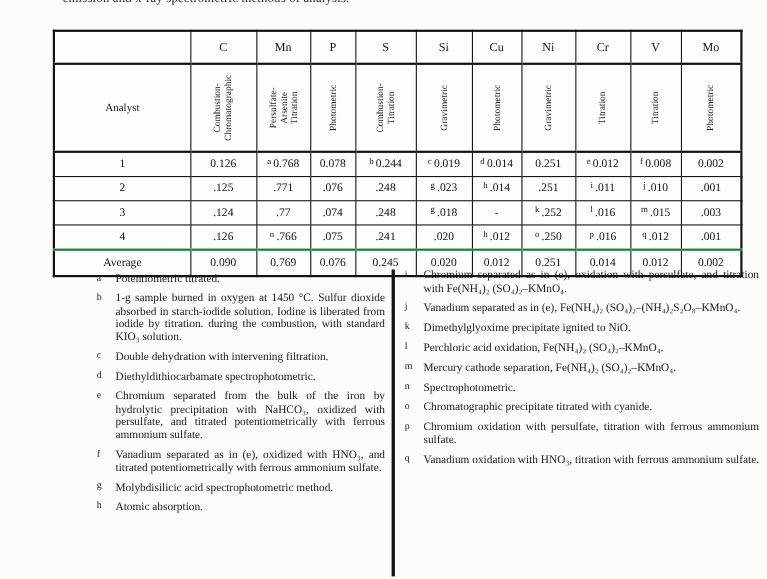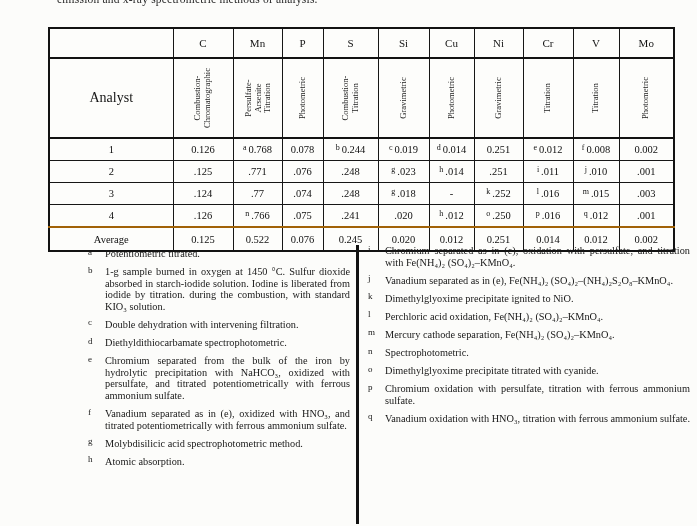--- a/index.html
+++ b/index.html
@@ -29,33 +29,33 @@
   table.main{border:2.5px solid #121212;}
   tr.el-row th{
     height:28px;font-size:11px;font-weight:normal;text-align:center;
     border-bottom:2.2px solid #121212;padding:0;
   }
   tr.method-row th{
     height:78px;position:relative;font-weight:normal;padding:0;
     border-bottom:2px solid #121212;
   }
   tr.method-row th.analyst{
-    font-size:14px;text-align:center;vertical-align:middle;
+    font-size:10px;text-align:center;vertical-align:middle;
   }
   .vert{
     position:absolute;top:50%;left:50%;width:76px;
     transform:translate(-50%,-50%) rotate(-90deg);
     font-size:8.6px;line-height:9.6px;text-align:center;white-space:pre-line;
     color:#1b1b1b;
   }
   tbody td{
     height:21px;font-size:10.5px;text-align:center;vertical-align:middle;padding:0;
     color:#101010;
   }
-  tbody tr.avg td{height:22px;border-top:2px solid #a16207;}
+  tbody tr.avg td{height:22px;border-top:2px solid #15803d;}
   td.an{font-size:10.5px;}
   .cs{font-size:8px;position:relative;top:-3px;margin-right:2px;color:#101010;}
   
   .fn-col{position:absolute;font-size:10.3px;line-height:11.6px;color:#181818;}
   .fn-left{left:88px;top:248px;width:262px;}
   .fn-right{left:368px;top:245px;width:322px;}
   .fn-divider{
     position:absolute;left:356px;top:245px;width:2.5px;height:279px;background:#121212;
   }
   .fn-item{display:flex;margin-bottom:6.5px;}
@@ -185,22 +185,22 @@
         <td><span>.241</span></td>
         <td><span>.020</span></td>
         <td><span class="cs">h</span><span>.012</span></td>
         <td><span class="cs">o</span><span>.250</span></td>
         <td><span class="cs">p</span><span>.016</span></td>
         <td><span class="cs">q</span><span>.012</span></td>
         <td><span>.001</span></td>
       </tr>
       <tr class="avg">
         <td class="an">Average</td>
-        <td><span>0.125</span></td>
-        <td><span>0.522</span></td>
+        <td><span>0.090</span></td>
+        <td><span>0.769</span></td>
         <td><span>0.076</span></td>
         <td><span>0.245</span></td>
         <td><span>0.020</span></td>
         <td><span>0.012</span></td>
         <td><span>0.251</span></td>
         <td><span>0.014</span></td>
         <td><span>0.012</span></td>
         <td><span>0.002</span></td>
       </tr>
     </tbody>
@@ -261,21 +261,21 @@
     <div class="fn-item">
       <span class="fn-marker">m</span>
       <span class="fn-text">Mercury cathode separation, Fe(NH₄)₂ (SO₄)₂–KMnO₄.</span>
     </div>
     <div class="fn-item">
       <span class="fn-marker">n</span>
       <span class="fn-text">Spectrophotometric.</span>
     </div>
     <div class="fn-item">
       <span class="fn-marker">o</span>
-      <span class="fn-text">Dimethylglyoxime precipitate titrated with cyanide.</span>
+      <span class="fn-text">Chromatographic precipitate titrated with cyanide.</span>
     </div>
     <div class="fn-item">
       <span class="fn-marker">p</span>
       <span class="fn-text">Chromium oxidation with persulfate, titration with ferrous ammonium sulfate.</span>
     </div>
     <div class="fn-item">
       <span class="fn-marker">q</span>
       <span class="fn-text">Vanadium oxidation with HNO₃, titration with ferrous ammonium sulfate.</span>
     </div>
   </div>

